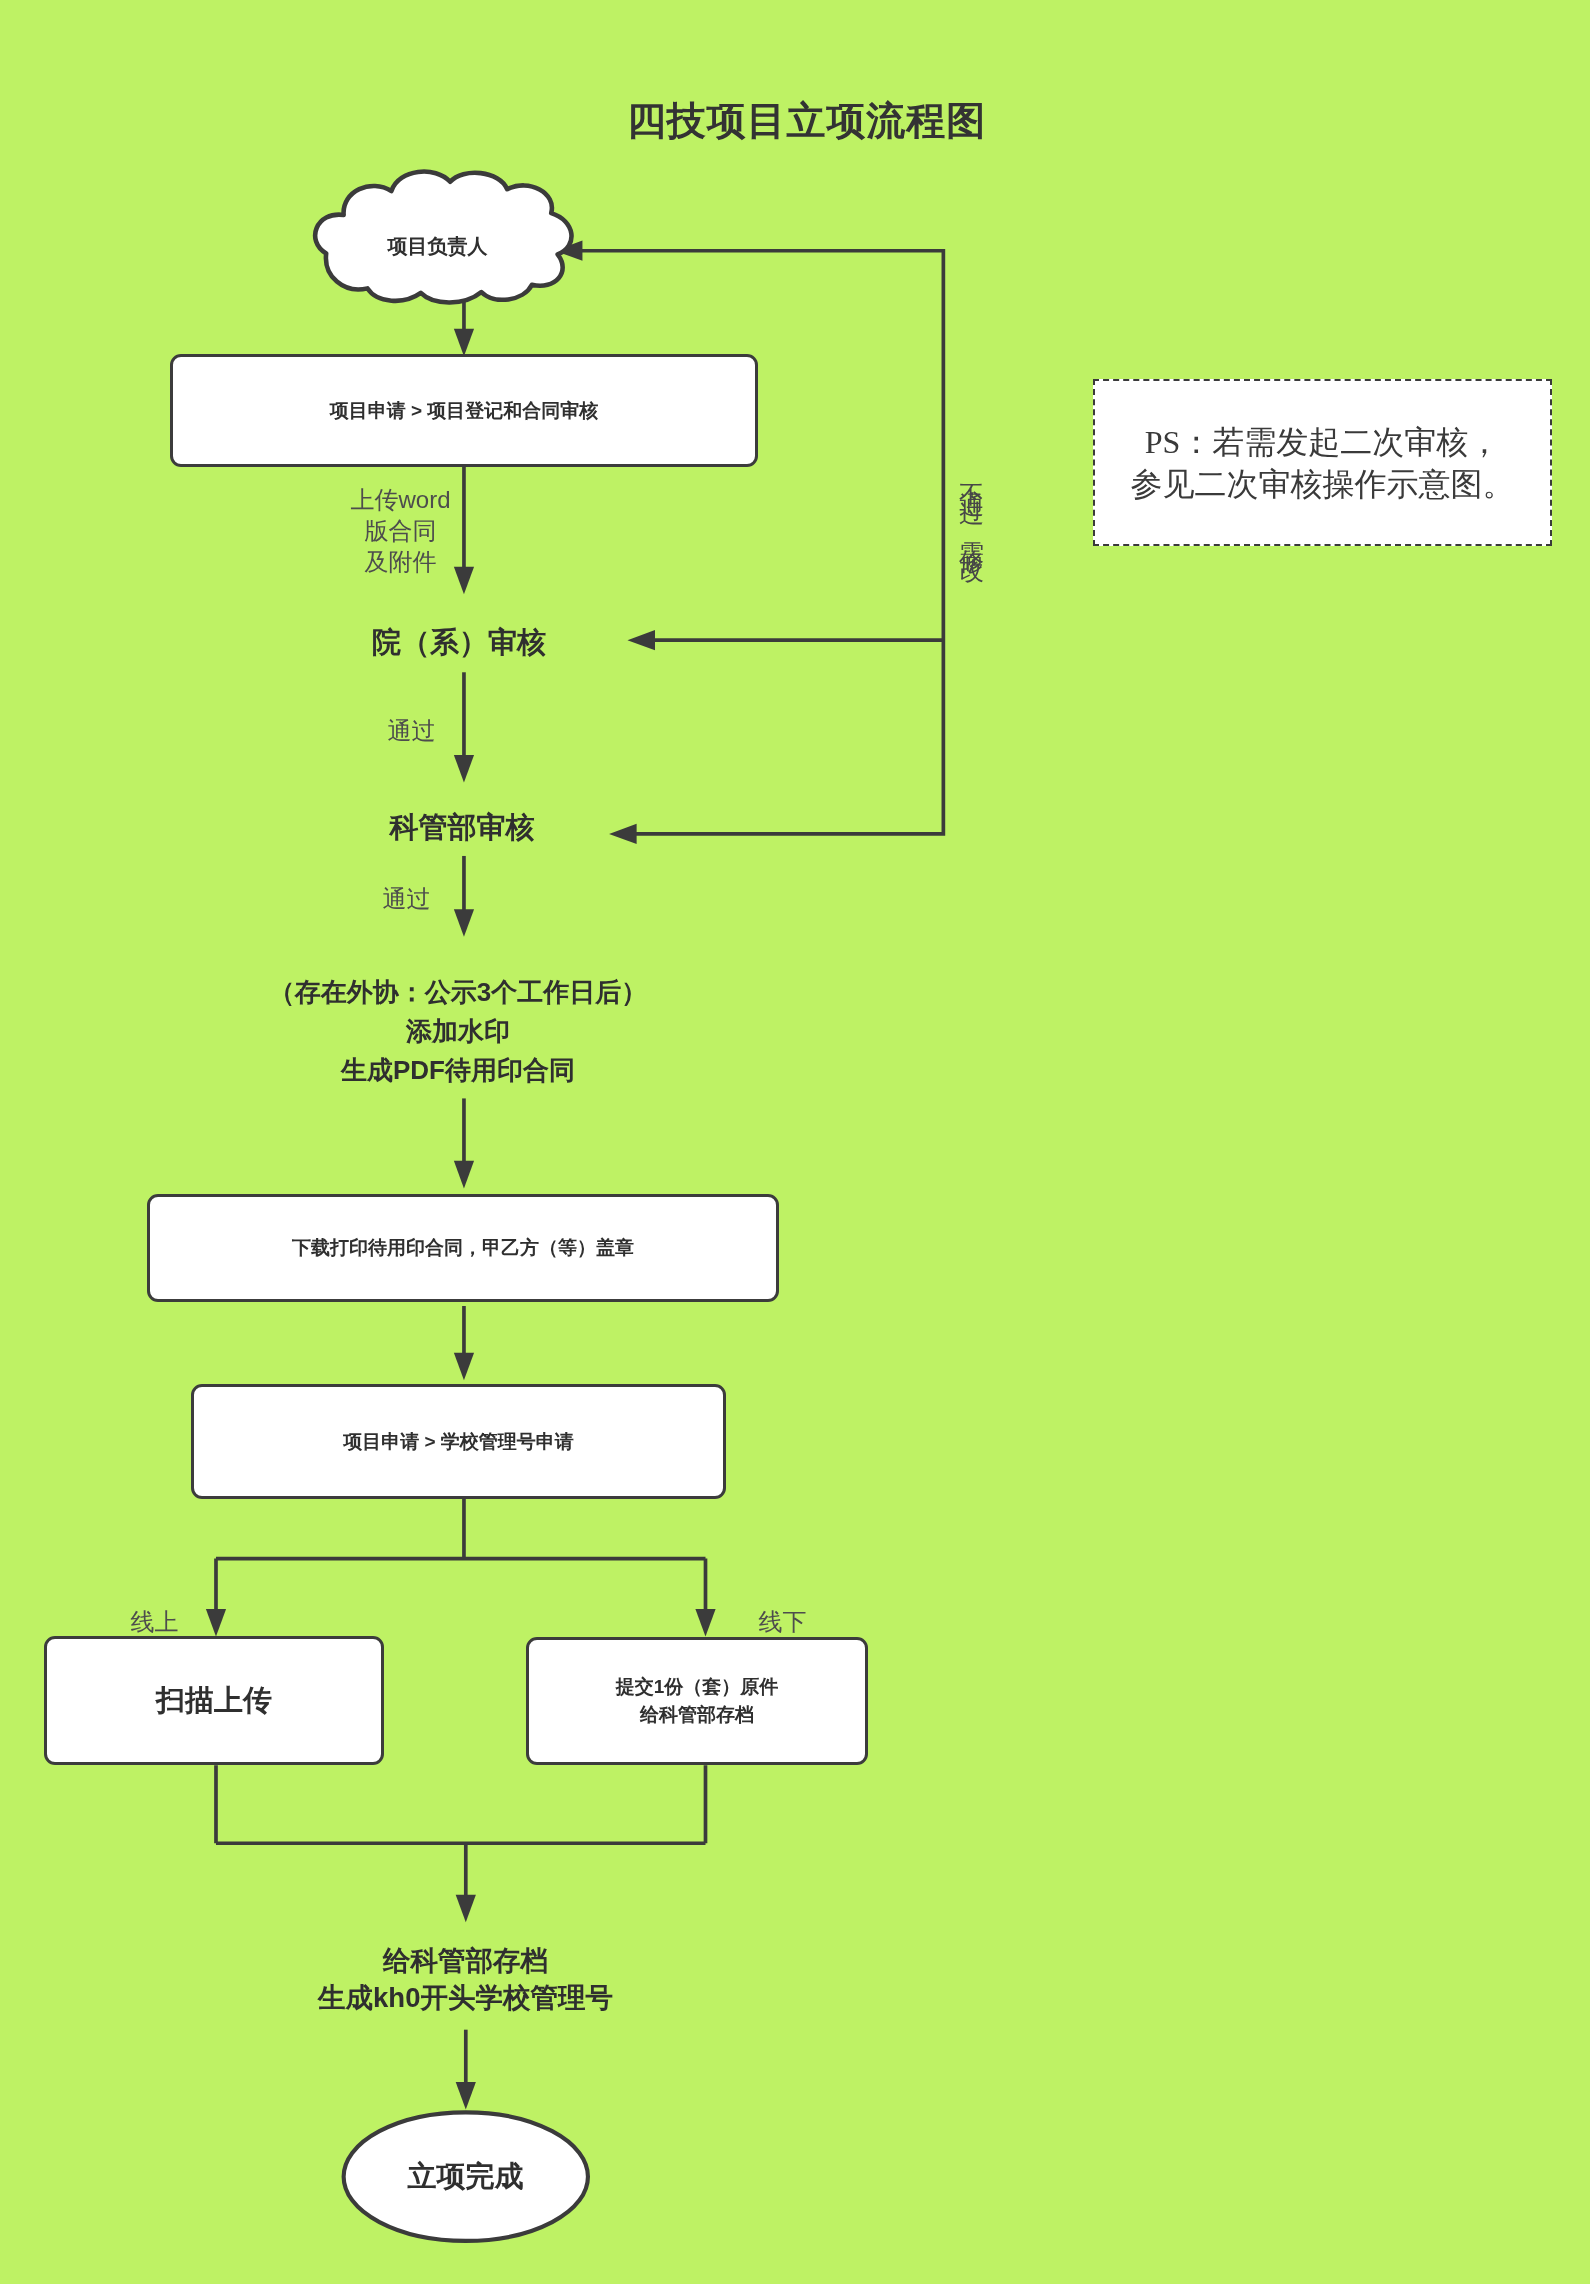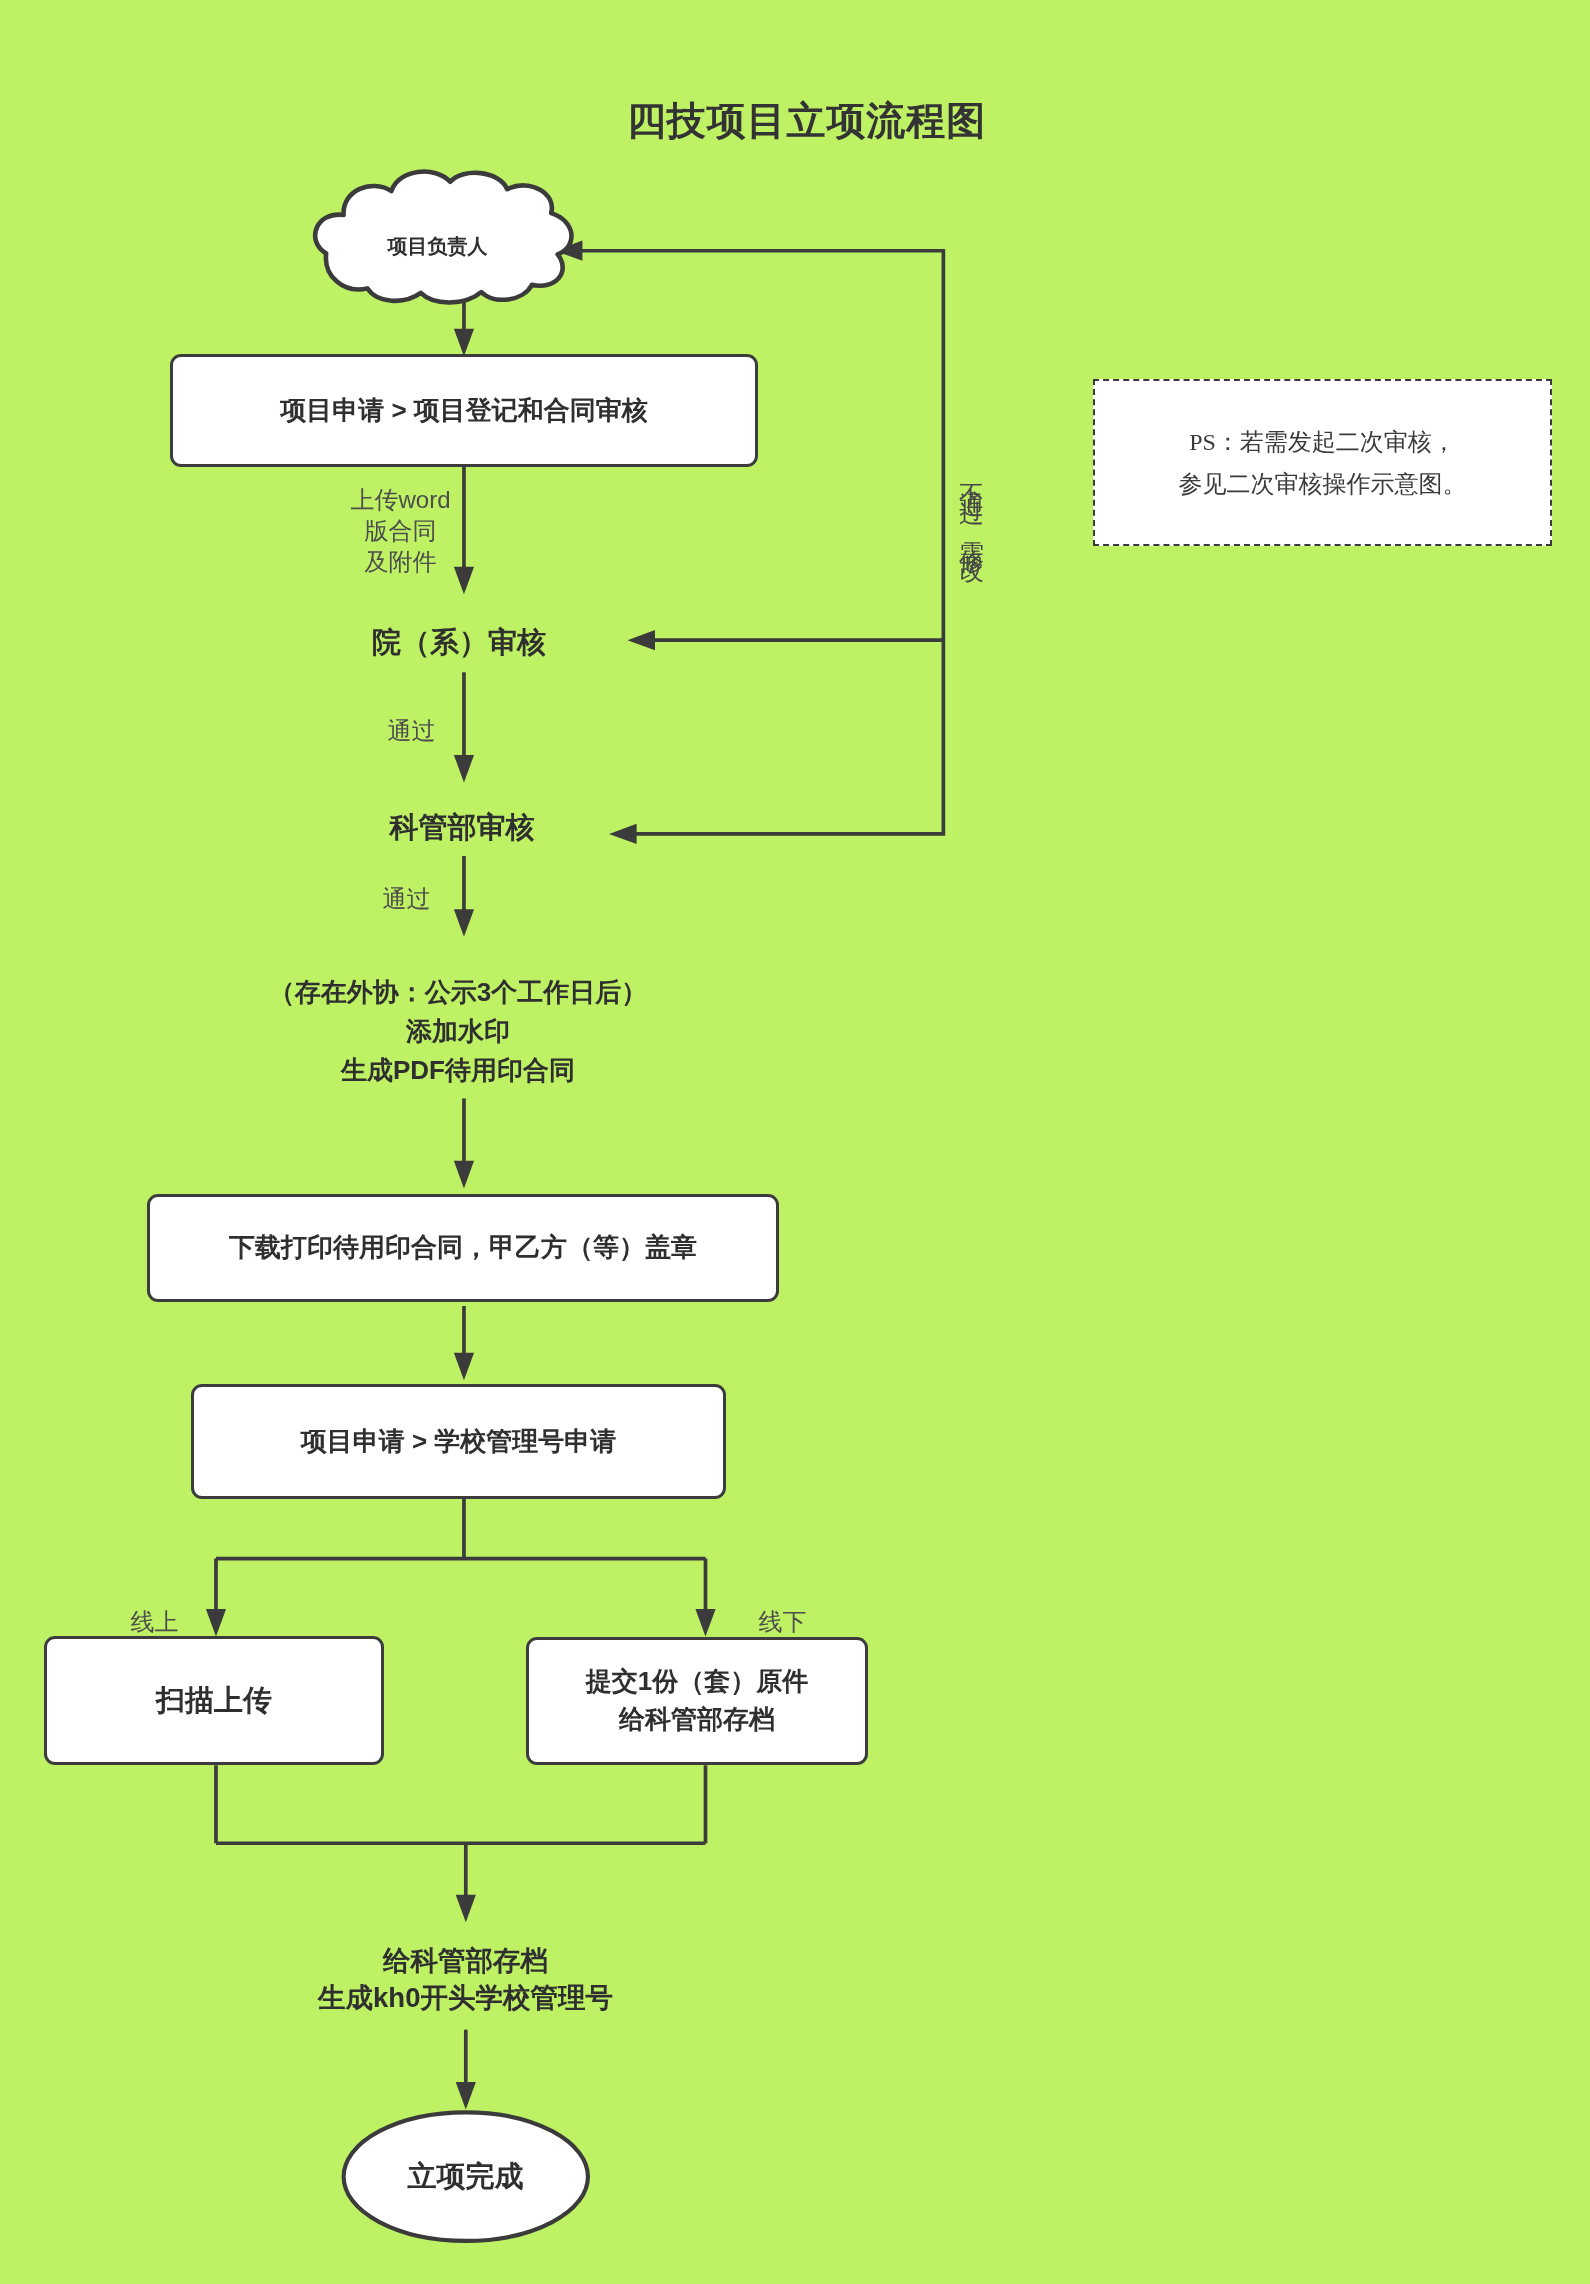--- a/index.html
+++ b/index.html
@@ -18,21 +18,21 @@
     position:absolute;
     box-sizing:border-box;
     border:3.7px solid #3c3c3c;
     border-radius:11px;
     background:#fff;
     display:flex;
     align-items:center;
     justify-content:center;
     text-align:center;
     font-weight:bold;
-    font-size:26px;
+    font-size:19px;
     color:#2f2f2f;
     line-height:1.45;
   }
   .txt{
     position:absolute;
     text-align:center;
     color:#2f2f2f;
   }
   .txt.bold{font-weight:bold;}
   .lbl{
@@ -60,21 +60,21 @@
     position:absolute;
     box-sizing:border-box;
     border:2.8px dashed #3a3a3a;
     background:#fff;
     display:flex;
     flex-direction:column;
     align-items:center;
     justify-content:center;
     text-align:center;
     font-family:"Liberation Serif","DejaVu Serif",serif;
-    font-size:24px;
+    font-size:32px;
     line-height:42px;
     color:#3a3a3a;
   }
 </style>
 </head>
 <body>
 
 <div class="canvas">
 
   <svg class="wires" viewBox="0 0 1732 2488" xmlns="http://www.w3.org/2000/svg">

